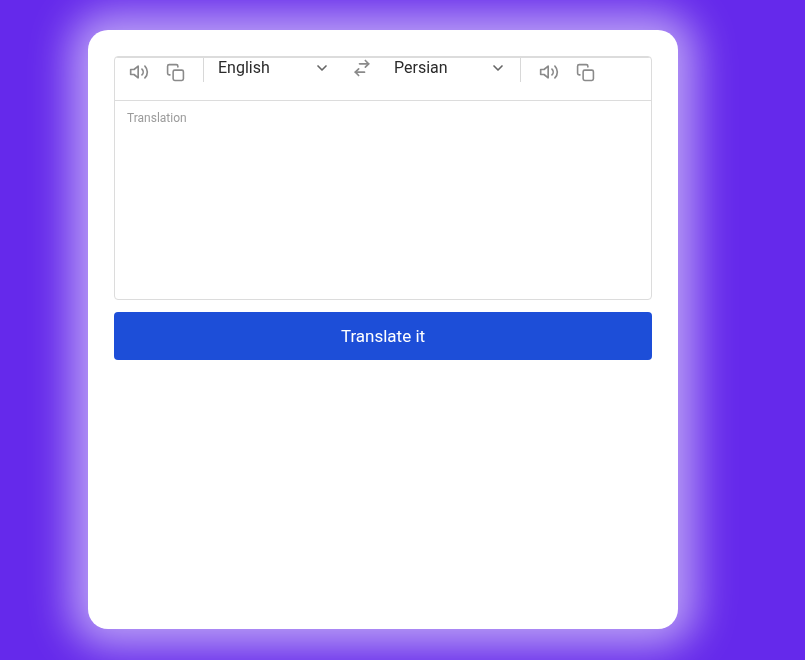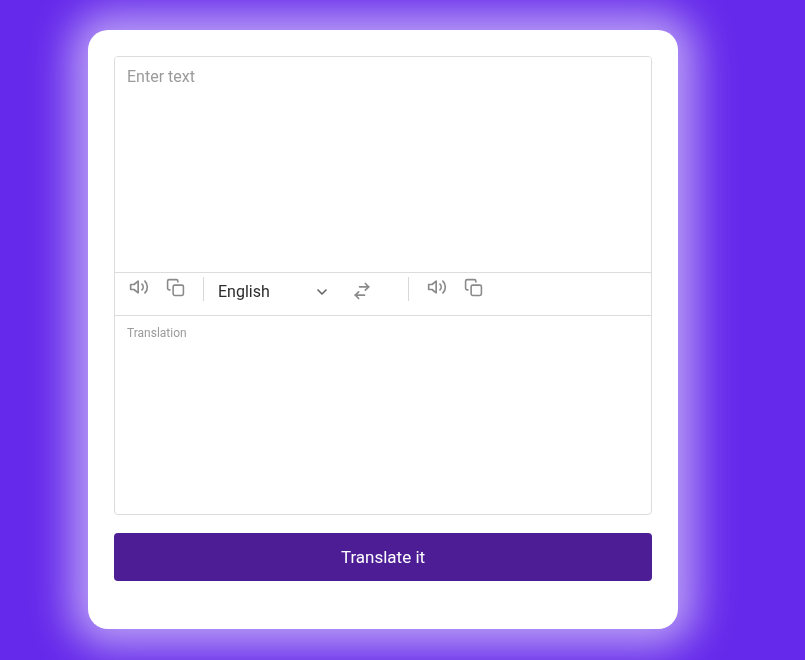--- a/index.html
+++ b/index.html
@@ -37,22 +37,22 @@
     color: #555;
     outline: none;
     display: block;
   }
   .textarea::placeholder { color: #9b9b9b; }
   .controlbar {
     height: 44px;
     border-top: 1px solid #dcdcdc;
     border-bottom: 1px solid #dcdcdc;
     display: flex;
-    align-items: flex-end;
-    padding: 14px 10px;
+    align-items: flex-start;
+    padding: 0 10px;
   }
   .icon-btn {
     width: 28px;
     height: 28px;
     display: flex;
     align-items: center;
     justify-content: center;
     cursor: pointer;
     color: #8a8a8a;
   }
@@ -82,40 +82,39 @@
     color: #8a8a8a;
   }
   .output {
     width: 100%;
     height: 198px;
     padding: 10px 12px;
     font-size: 12px;
     color: #9b9b9b;
   }
   .translate-btn {
-    margin-top: 18px;
+    margin-top: 12px;
     width: 100%;
     height: 48px;
-    background: #4c1d95;
+    background: #1d4ed8;
     color: #ffffff;
     border: none;
     border-radius: 4px;
     font-size: 17px;
     cursor: pointer;
     font-family: inherit;
   }
   svg { display: block; }
 </style>
 </head>
 <body>
 
 <div class="card">
   <div class="panel">
 
-    <textarea class="textarea" placeholder="Enter text" style=""></textarea>
 
     <div class="controlbar">
 
       <div class="icon-btn">
         <span>
           <svg width="20" height="20" viewBox="0 0 24 24" fill="none" stroke="currentColor" stroke-width="2" stroke-linecap="round" stroke-linejoin="round">
             <polygon points="11 5 6 9 2 9 2 15 6 15 11 19 11 5"></polygon>
             <path d="M15.54 8.46a5 5 0 0 1 0 7.07"></path>
             <path d="M19.07 4.93a10 10 0 0 1 0 14.14"></path>
           </svg>
@@ -146,20 +145,28 @@
         <span>
           <svg width="20" height="20" viewBox="0 0 24 24" fill="none" stroke="currentColor" stroke-width="2" stroke-linecap="round" stroke-linejoin="round">
             <path d="M16 3l4 4-4 4"></path>
             <path d="M20 7H9"></path>
             <path d="M8 21l-4-4 4-4"></path>
             <path d="M4 17h11"></path>
           </svg>
         </span>
       </div>
 
+      <div class="lang-select">
+        <span>Persian</span>
+        <span class="chev">
+          <svg width="16" height="16" viewBox="0 0 24 24" fill="none" stroke="currentColor" stroke-width="2.5" stroke-linecap="round" stroke-linejoin="round">
+            <polyline points="6 9 12 15 18 9"></polyline>
+          </svg>
+        </span>
+      </div>
 
       <div class="sep"></div>
 
       <div class="icon-btn">
         <span>
           <svg width="20" height="20" viewBox="0 0 24 24" fill="none" stroke="currentColor" stroke-width="2" stroke-linecap="round" stroke-linejoin="round">
             <polygon points="11 5 6 9 2 9 2 15 6 15 11 19 11 5"></polygon>
             <path d="M15.54 8.46a5 5 0 0 1 0 7.07"></path>
             <path d="M19.07 4.93a10 10 0 0 1 0 14.14"></path>
           </svg>

